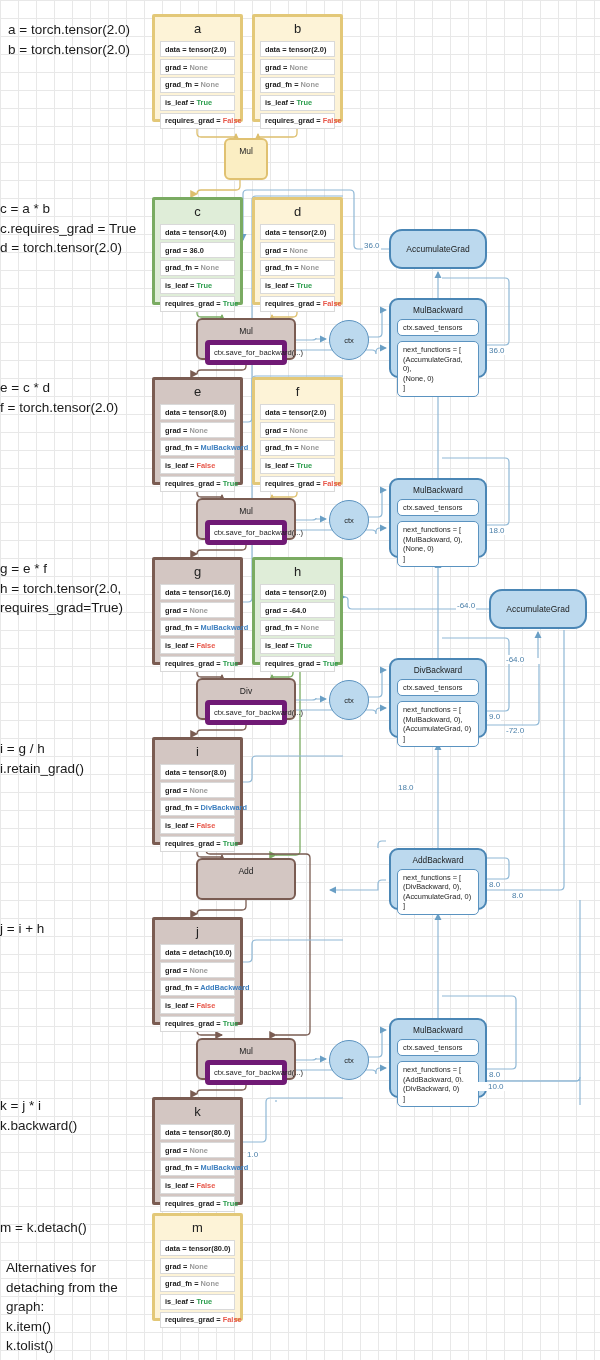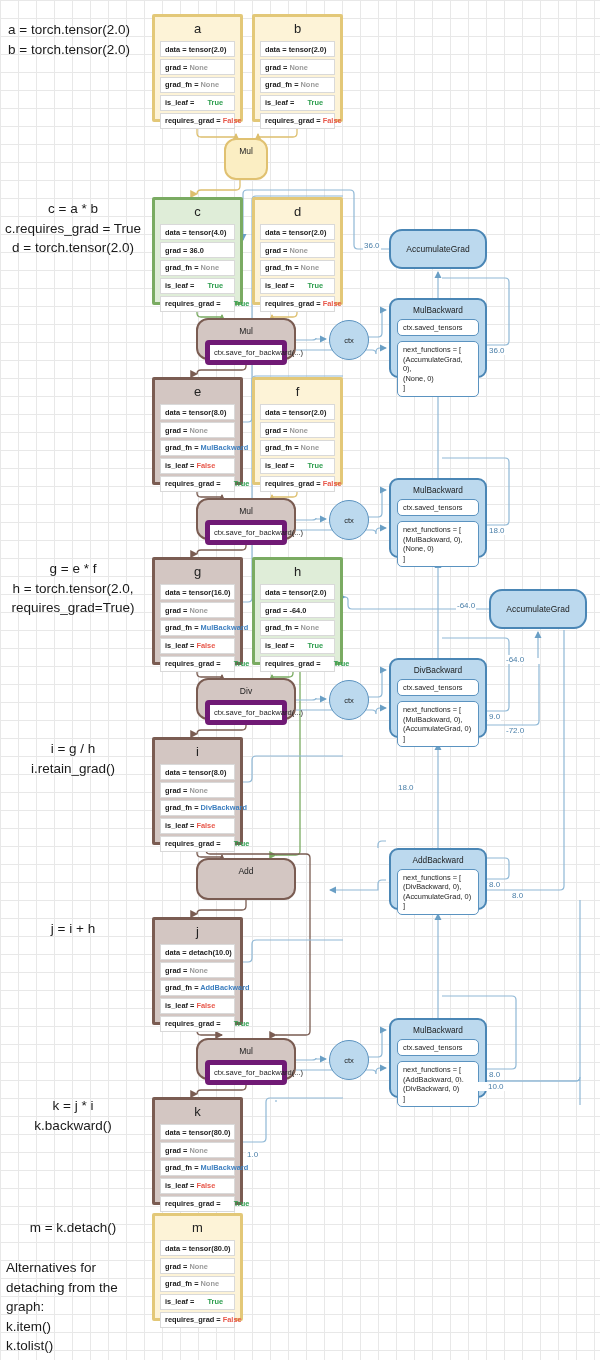--- a/index.html
+++ b/index.html
@@ -14,49 +14,49 @@
       linear-gradient(to bottom, #c9c9c9 1px, transparent 1px);
     background-size:18px 18px,18px 18px,90px 90px,90px 90px;
     background-position:0 0,0 0,0 0,0 0;
   }
   #canvas{position:absolute;left:0;top:0;width:600px;height:1360px;}
   svg#wires{position:absolute;left:0;top:0;width:600px;height:1360px;pointer-events:none;}
 
   
   .ann{
     position:absolute;font-size:13.5px;color:#1a1a1a;line-height:1.45;
-    text-align:center;white-space:pre-line;
+    text-align:left;white-space:pre-line;
   }
   .ann.left-al{text-align:left;}
 
   
   .tnode{position:absolute;border-width:3px;border-style:solid;border-radius:2px;box-sizing:border-box;}
   .tnode .thead{
     text-align:center;font-size:13px;color:#222;padding:4px 0 5px 0;font-weight:400;
   }
   .tnode .rows{padding:0 5px 5px 5px;}
   .trow{
     background:#fff;border:1px solid #d9d9d9;font-size:7.4px;color:#222;
     padding:2.7px 4px;margin-bottom:1.5px;white-space:nowrap;font-weight:bold;
   }
   .trow:last-child{margin-bottom:0;}
   .trow .v{font-weight:bold;}
   .v-none{color:#9a9a9a;}
-  .v-true{color:#2e9e4f;margin-left:11px;}
+  .v-true{color:#2e9e4f;}
   .v-false{color:#e8584b;}
   .v-fn{color:#3d7fbf;}
   .v-plain{color:#222;}
 
   
   .pal-yellow{background:#fdf3d7;border-color:#e3c878;}
   .pal-green{background:#dfedd8;border-color:#7aab62;}
   .pal-brown{background:#d3c6c2;border-color:#7a5c52;}
 
   
-  .opnode{position:absolute;border-width:2.5px;border-style:solid;border-radius:12px;box-sizing:border-box;}
+  .opnode{position:absolute;border-width:2.5px;border-style:solid;border-radius:6px;box-sizing:border-box;}
   .opnode .ophead{text-align:center;font-size:8.5px;color:#222;padding:6px 0 4px 0;}
   .opnode .opfield{
     background:#fff;border:5px solid #701a75;border-radius:4px;
     margin:0 7px 7px 7px;font-size:7.6px;color:#222;padding:3px 4px;text-align:center;
   }
   .op-yellow{background:#fbeec3;border-color:#e0c171;}
   .op-brown{background:#d3c6c2;border-color:#7a5c52;}
 
   
   .bnode{position:absolute;background:#bcd9ee;border:2.5px solid #4a86b5;border-radius:9px;box-sizing:border-box;}
@@ -190,20 +190,22 @@
 
       <path d="M276,1100 L276,1102"></path>
     </g>
   </svg>
 
   <div class="ann left-al" style="left:8px;top:20px;width:140px;text-align:left;">a = torch.tensor(2.0)
 b = torch.tensor(2.0)</div>
   <div class="ann" style="left:0px;top:199px;width:146px;">c = a * b
 c.requires_grad = True
 d = torch.tensor(2.0)</div>
+  <div class="ann" style="left:0px;top:378px;width:146px;">e = c * d
+f = torch.tensor(2.0)</div>
   <div class="ann" style="left:0px;top:559px;width:146px;">g = e * f
 h = torch.tensor(2.0,
 requires_grad=True)</div>
   <div class="ann" style="left:0px;top:739px;width:146px;">i = g / h
 i.retain_grad()</div>
   <div class="ann" style="left:0px;top:919px;width:146px;">j = i + h</div>
   <div class="ann" style="left:0px;top:1096px;width:146px;">k = j * i
 k.backward()</div>
   <div class="ann" style="left:0px;top:1218px;width:146px;">m = k.detach()</div>
   <div class="ann left-al" style="left:6px;top:1258px;width:160px;">Alternatives for

